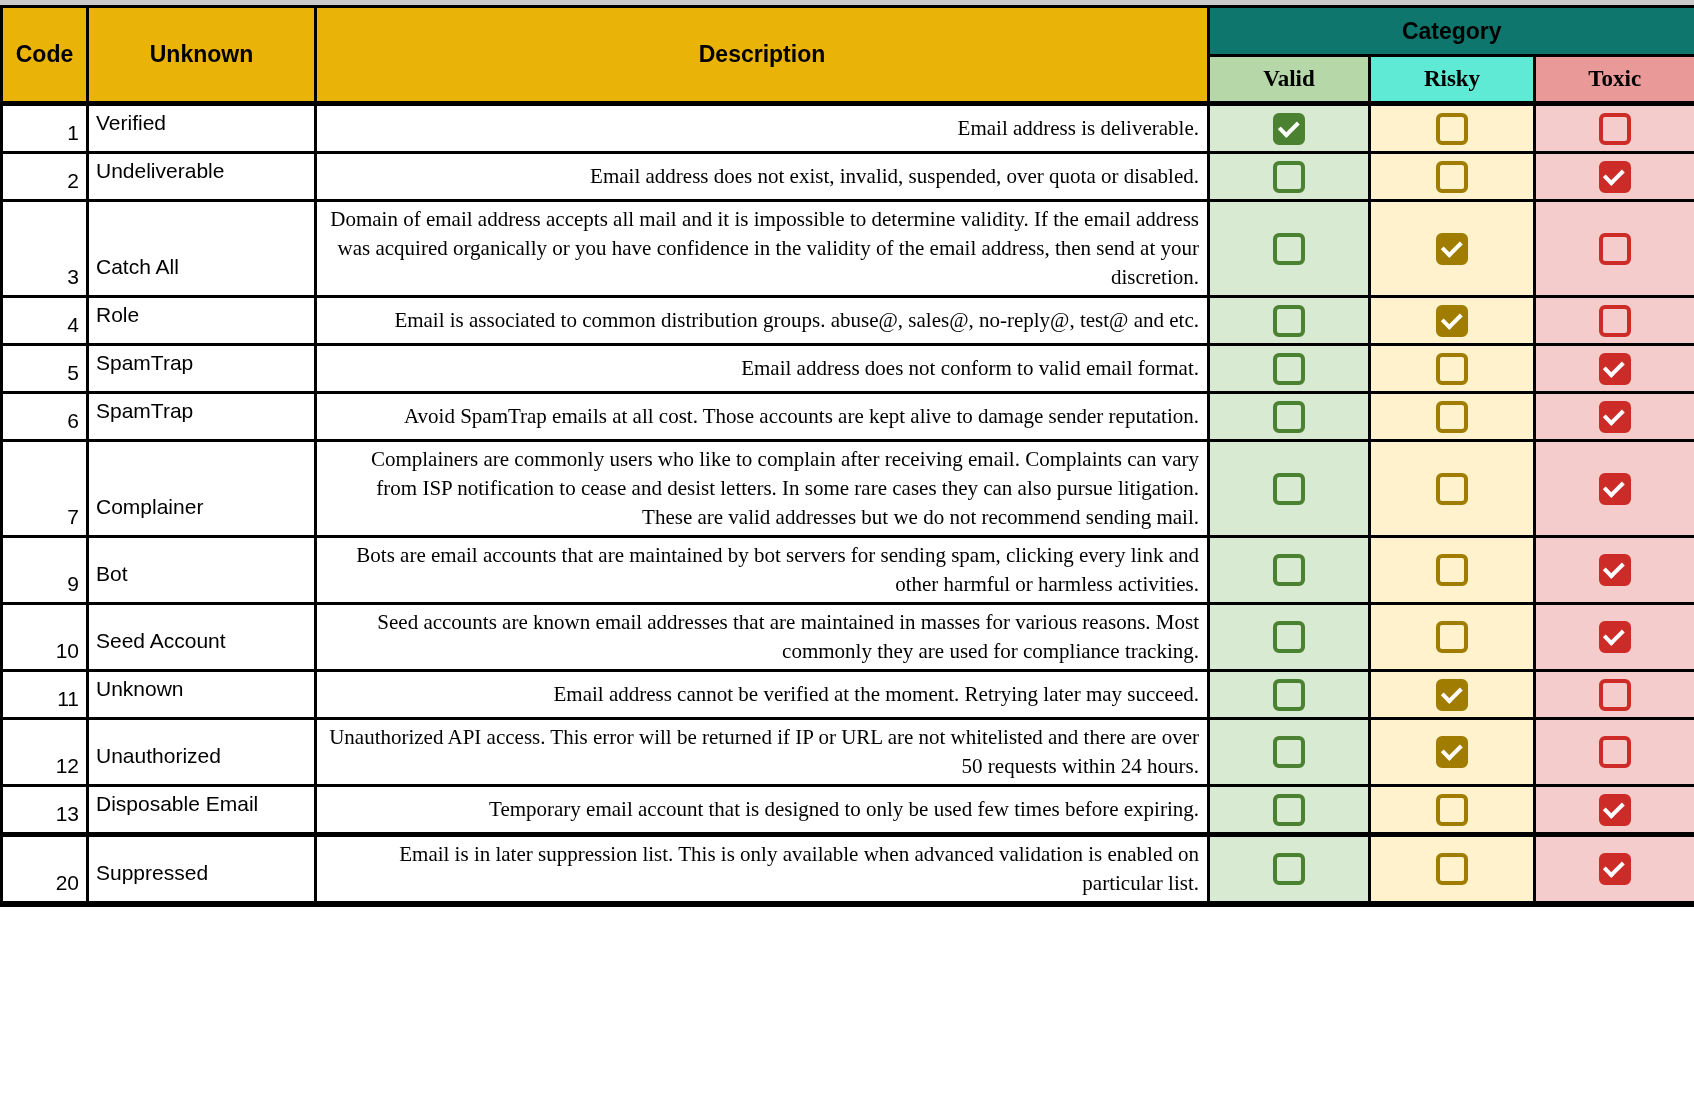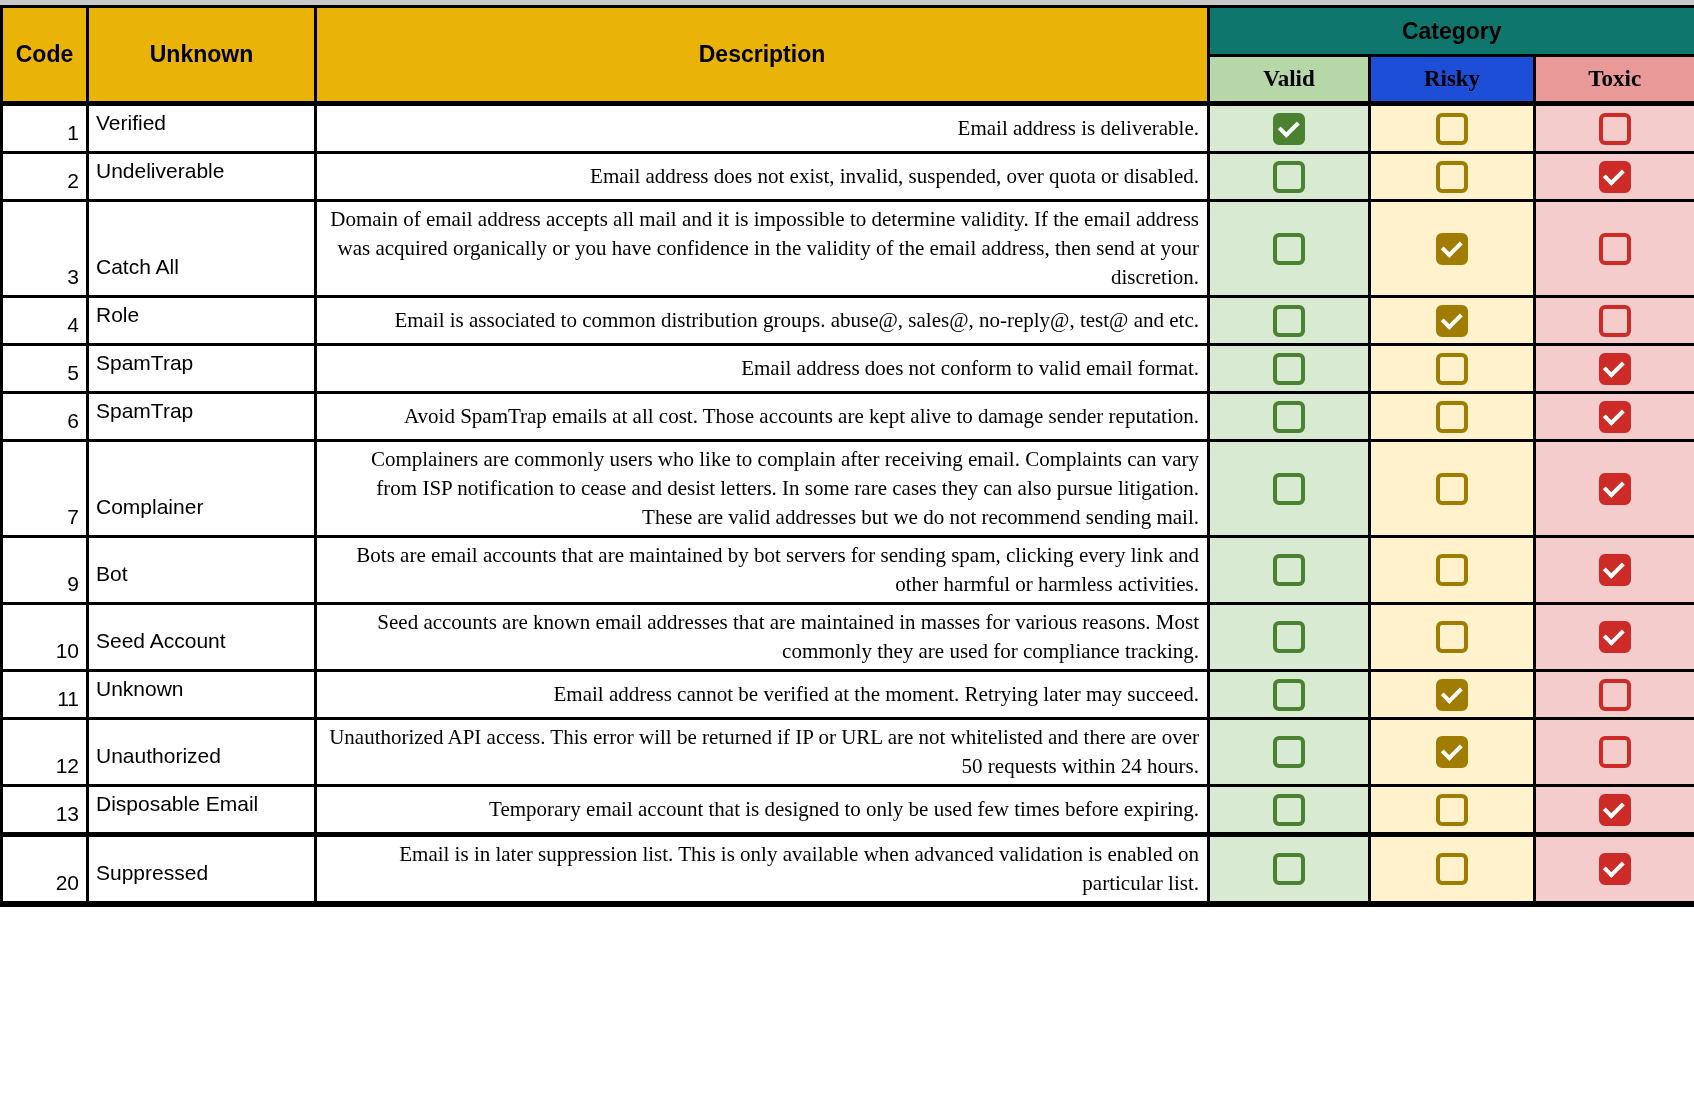--- a/index.html
+++ b/index.html
@@ -31,21 +31,21 @@
     font-weight:bold;
     font-size:23px;
     text-align:center;
     vertical-align:middle;
     padding:4px 6px;
   }
   th.main-hdr{background:#eab308;border-bottom:5px solid #000;}
   th.cat-hdr{background:#0f766e;height:38px;}
   th.sub-hdr{border-bottom:5px solid #000;height:36px;font-family:Liberation Serif, serif;}
   th.sub-valid{background:#b6d7a8;}
-  th.sub-risky{background:#1d4ed8;}
+  th.sub-risky{background:#5eead4;}
   th.sub-toxic{background:#ea9999;}
 
   
   td{font-size:21px;line-height:29px;}
   td.code{
     text-align:right;
     vertical-align:bottom;
     padding:2px 7px 4px 2px;
   }
   td.status{

